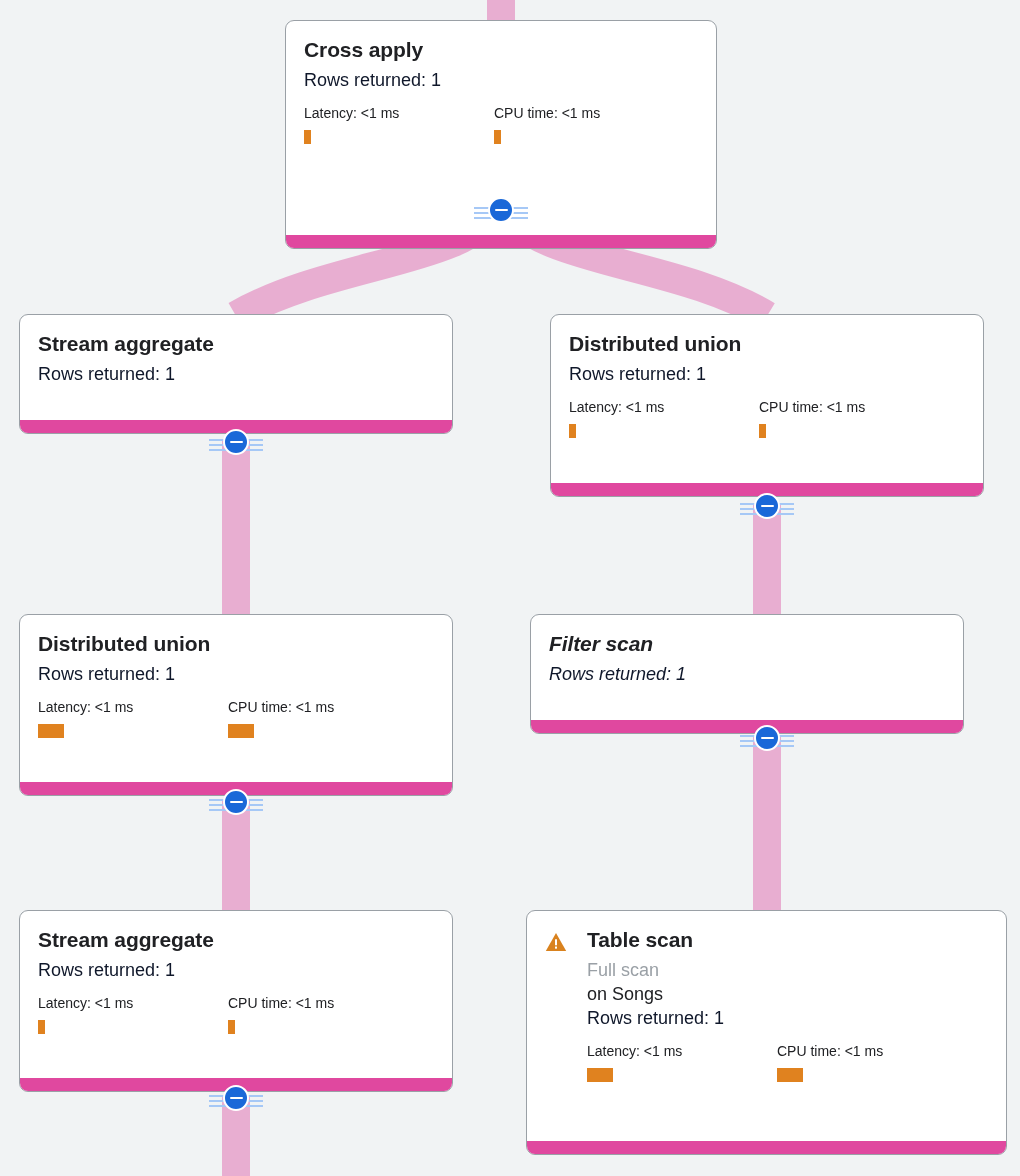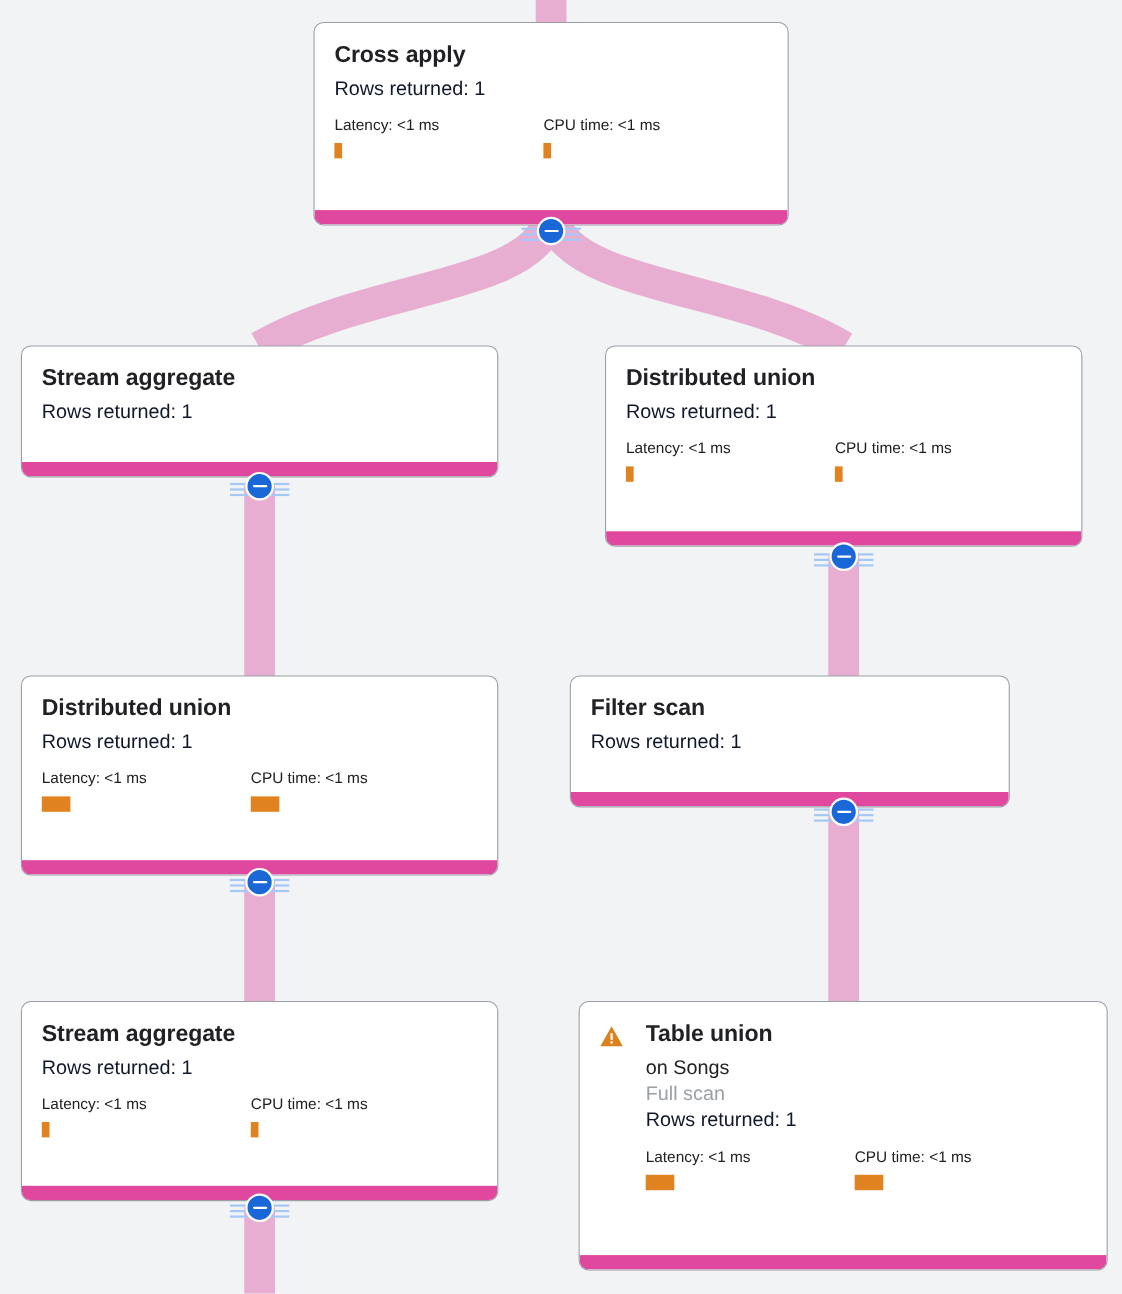--- a/index.html
+++ b/index.html
@@ -136,21 +136,21 @@
     <path d="M506,208 C534,262 678,262 767,316" stroke="#e8aed1" stroke-width="30" fill="none" stroke-linecap="butt"></path>
 
     <path d="M236,440 L236,618" stroke="#e8aed1" stroke-width="28" fill="none"></path>
     <path d="M236,800 L236,914" stroke="#e8aed1" stroke-width="28" fill="none"></path>
     <path d="M236,1096 L236,1186" stroke="#e8aed1" stroke-width="28" fill="none"></path>
 
     <path d="M767,504 L767,618" stroke="#e8aed1" stroke-width="28" fill="none"></path>
     <path d="M767,736 L767,914" stroke="#e8aed1" stroke-width="28" fill="none"></path>
   </svg>
 
-  <div class="node" style="left:285px;top:20px;width:432px;height:185px;">
+  <div class="node" style="left:285px;top:20px;width:432px;height:229px;">
     <div class="node-body">
       <div class="node-content">
         <div class="node-title">Cross apply</div>
         <div class="node-rows">Rows returned: 1</div>
         <div class="metrics">
           <div class="metric latency">
             <div class="metric-label">Latency: &lt;1 ms</div>
             <div class="metric-bar bar-narrow"></div>
           </div>
           <div class="metric cpu">
@@ -246,21 +246,21 @@
     <div class="rails">
         <span></span>
         <span></span>
         <span></span>
       </div>
     <div class="knob">
         <i></i>
       </div>
   </div>
 
-  <div class="node" style="left:518px;top:614px;width:400px;height:120px;">
+  <div class="node" style="left:530px;top:614px;width:434px;height:120px;font-style:italic;">
     <div class="node-body">
       <div class="node-content">
         <div class="node-title">Filter scan</div>
         <div class="node-rows">Rows returned: 1</div>
       </div>
     </div>
     <div class="node-footer"></div>
   </div>
   <div class="toggle" style="left:767px;top:738px;">
     <div class="rails">
@@ -306,23 +306,23 @@
   <div class="node" style="left:526px;top:910px;width:481px;height:245px;">
     <div class="node-body">
       <div class="warn-wrap">
         <svg class="warn-icon" viewBox="0 0 24 22">
           <path d="M12 1 L23.2 21 L0.8 21 Z" fill="#d9821e"></path>
           <rect x="10.9" y="8" width="2.2" height="6.6" fill="#ffffff"></rect>
           <rect x="10.9" y="16" width="2.2" height="2.3" fill="#ffffff"></rect>
         </svg>
       </div>
       <div class="node-content">
-        <div class="node-title">Table union</div>
+        <div class="node-title">Table scan</div>
+        <div class="node-sub muted">Full scan</div>
         <div class="node-sub">on Songs</div>
-        <div class="node-sub muted">Full scan</div>
         <div class="node-rows">Rows returned: 1</div>
         <div class="metrics">
           <div class="metric latency">
             <div class="metric-label">Latency: &lt;1 ms</div>
             <div class="metric-bar bar-wide"></div>
           </div>
           <div class="metric cpu">
             <div class="metric-label">CPU time: &lt;1 ms</div>
             <div class="metric-bar bar-wide"></div>
           </div>

